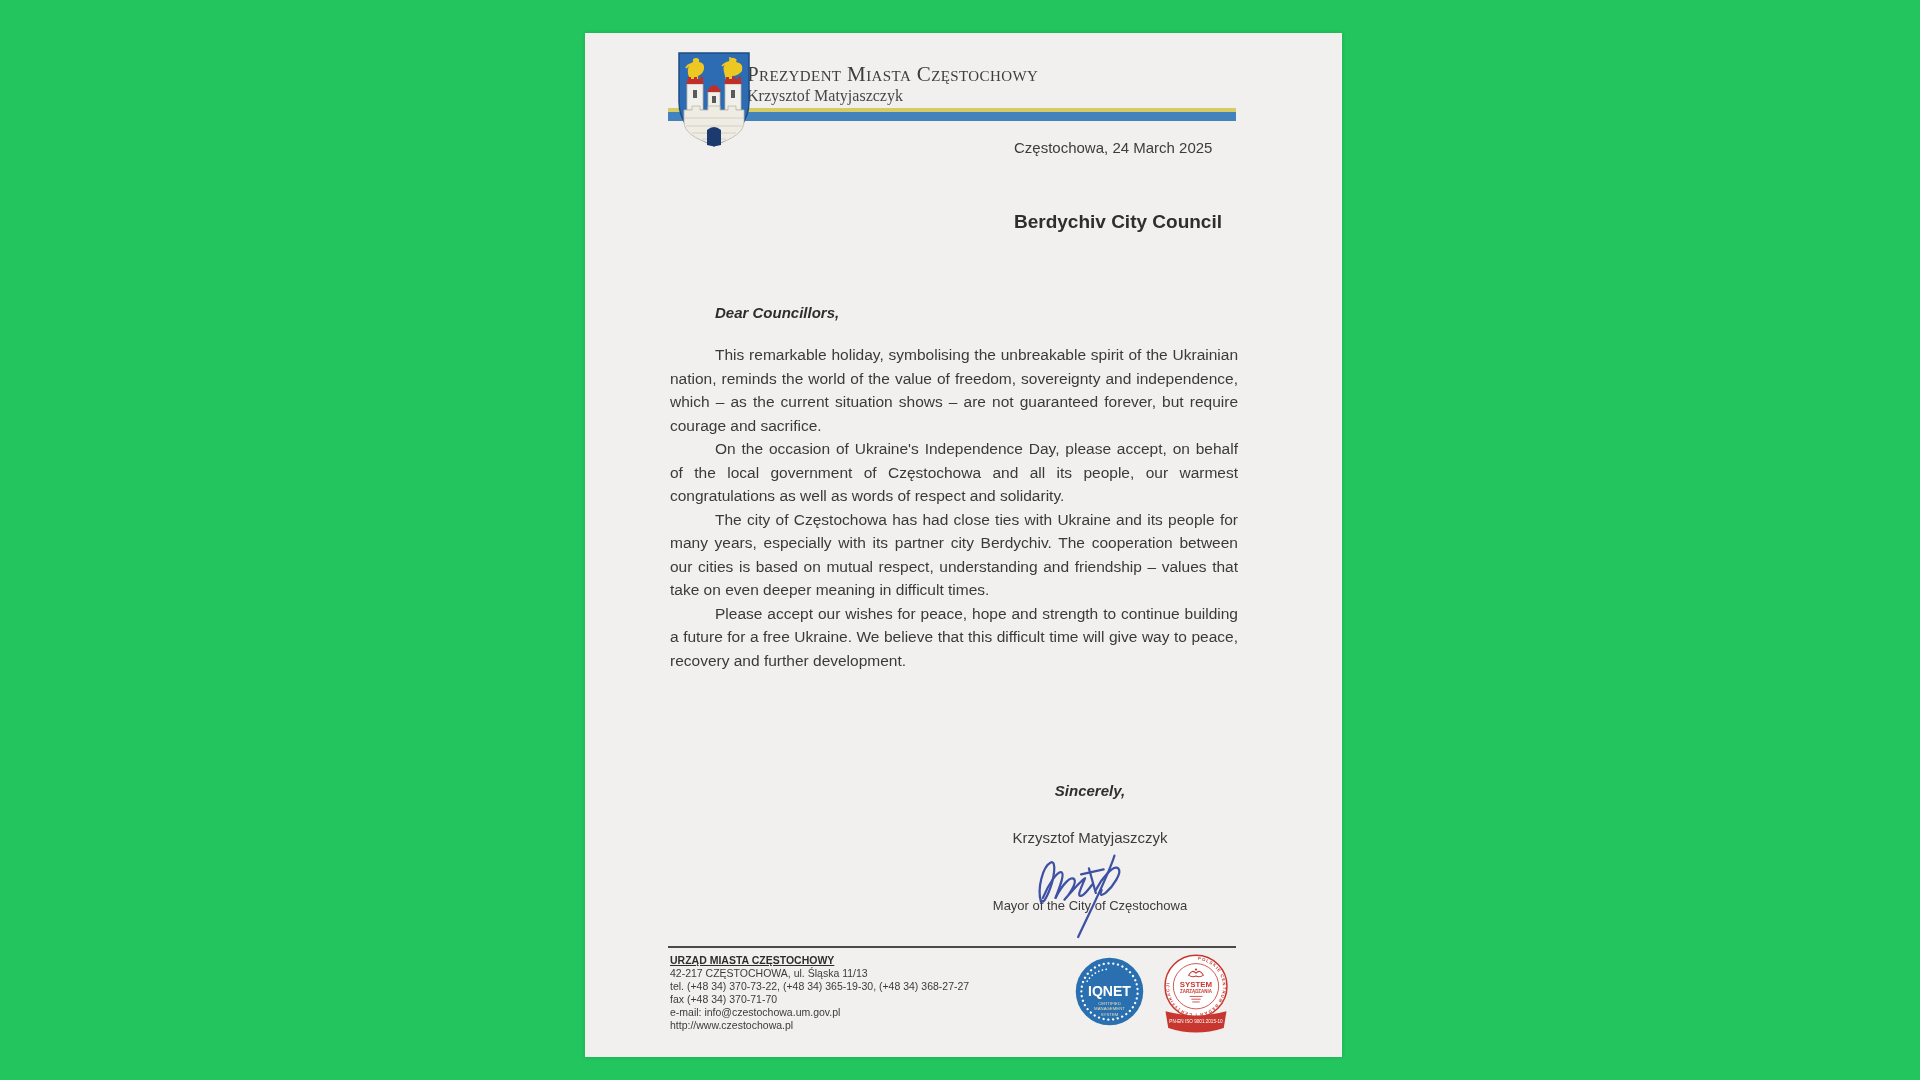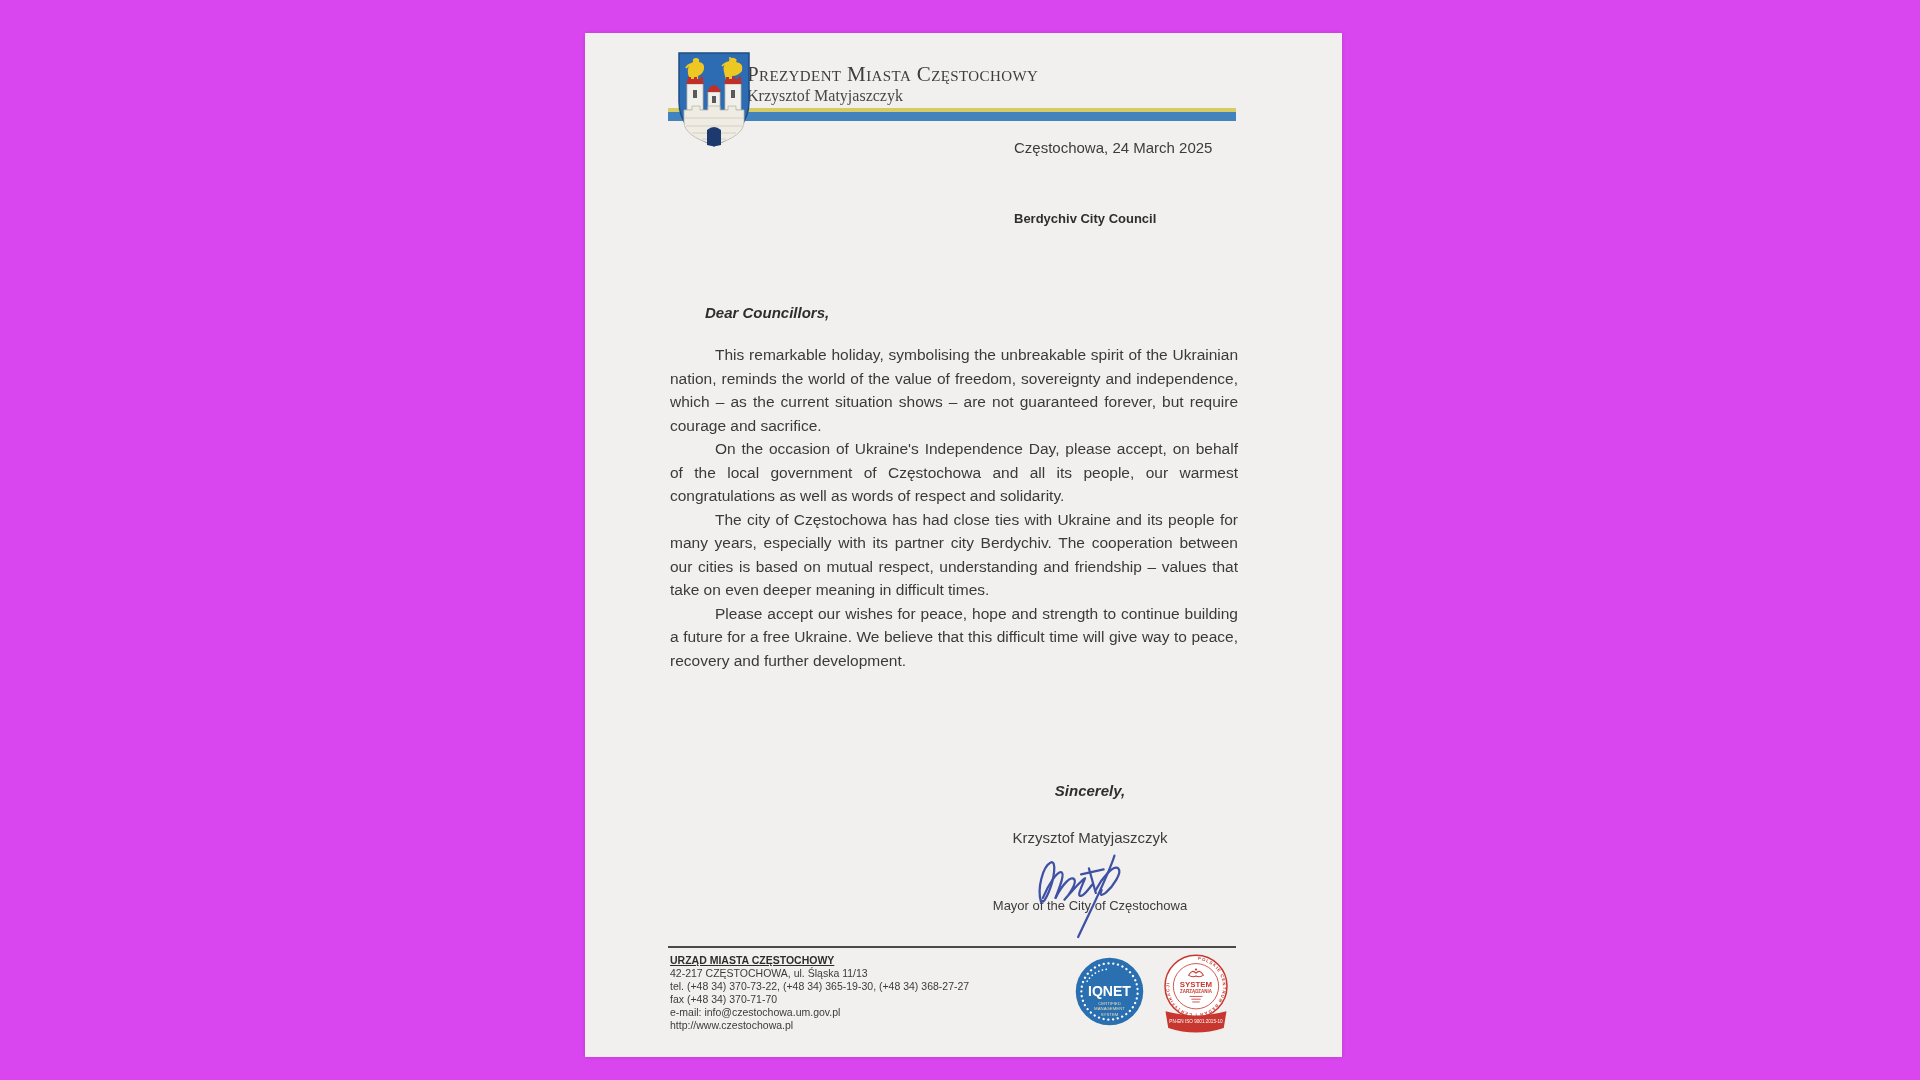--- a/index.html
+++ b/index.html
@@ -1,19 +1,19 @@
 <!DOCTYPE html>
 <html><head>
 <meta charset="utf-8">
 <style>
   html, body { margin: 0; padding: 0; }
   body { width: 1920px; height: 1080px; overflow: hidden; }
   .screen {
     position: relative; width: 1920px; height: 1080px;
-    background: #d946ef;
+    background: #22c55e;
     font-family: "Liberation Sans", sans-serif;
   }
   .paper {
     position: absolute; left: 585px; top: 33px;
     width: 757px; height: 1024px;
     background: #f1f0ee;
     box-shadow: 0 0 4px rgba(0,0,0,0.14);
   }
   
   .stripe { position: absolute; left: 83px; top: 75px; width: 568px; height: 13px; }
@@ -25,22 +25,22 @@
     font-family: "Liberation Serif", serif;
     font-variant: small-caps;
     font-size: 21px; letter-spacing: 0.4px; line-height: 23px;
   }
   .header-subtitle {
     font-family: "Liberation Serif", serif;
     font-size: 16px; line-height: 19px; color: #474747;
   }
   
   .dateline { position: absolute; left: 429px; top: 106px; font-size: 15px; color: #3c3c3c; }
-  .recipient { position: absolute; left: 429px; top: 178px; font-size: 13px; font-weight: bold; color: #2e2e2e; }
-  .salutation { position: absolute; left: 120px; top: 271px; font-size: 15px; font-weight: bold; font-style: italic; color: #2e2e2e; }
+  .recipient { position: absolute; left: 429px; top: 178px; font-size: 19px; font-weight: bold; color: #2e2e2e; }
+  .salutation { position: absolute; left: 130px; top: 271px; font-size: 15px; font-weight: bold; font-style: italic; color: #2e2e2e; }
   .body-block {
     position: absolute; left: 85px; top: 310px; width: 568px;
     font-size: 15.5px; line-height: 23.5px; color: #3a3a3a;
     text-align: justify;
   }
   .body-block p { margin: 0; text-indent: 45px; }
   .closing { position: absolute; left: 405px; top: 749px; width: 200px; text-align: center;
              font-size: 15px; font-weight: bold; font-style: italic; color: #2e2e2e; }
   .signer-name { position: absolute; left: 380px; top: 796px; width: 250px; text-align: center;
                  font-size: 15px; color: #3c3c3c; }

